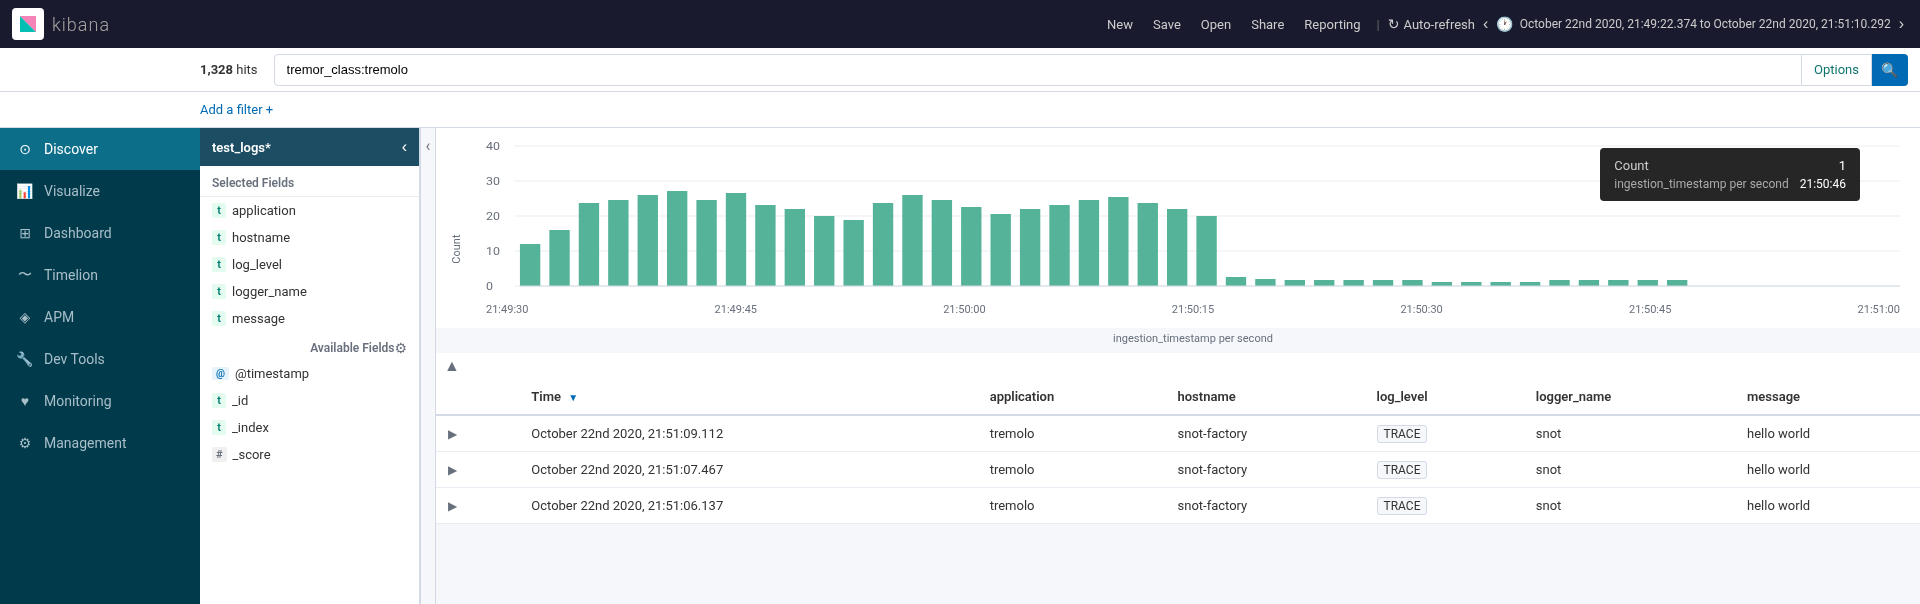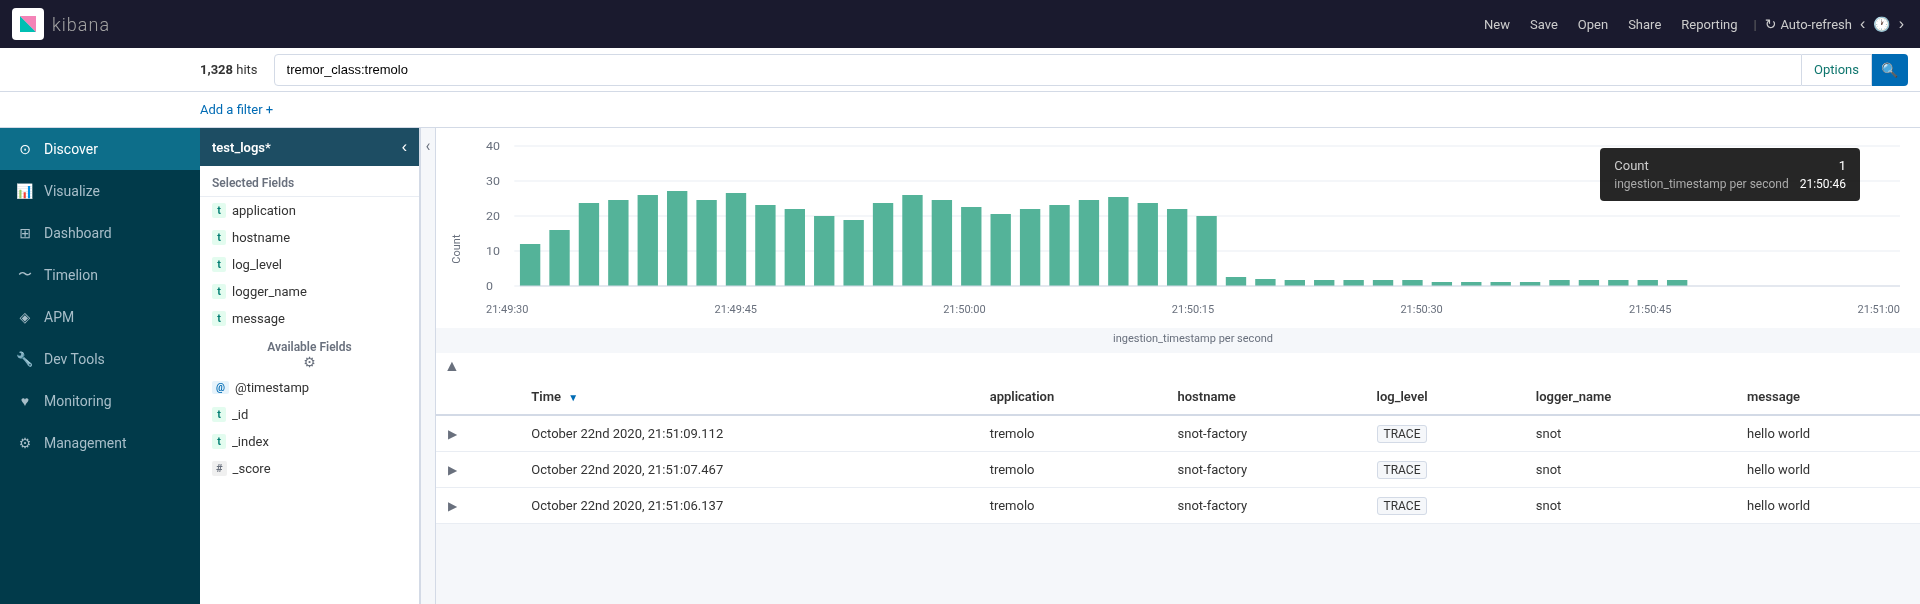--- a/index.html
+++ b/index.html
@@ -45,21 +45,21 @@
     
     .fields-panel { width: 220px; background: #fff; border-right: 1px solid #d3dae6; overflow-y: auto; flex-shrink: 0; }
     .index-header { background: #1d4d63; color: #fff; padding: 10px 12px; font-size: 13px; font-weight: 600; display: flex; align-items: center; justify-content: space-between; }
     .collapse-btn { background: none; border: none; color: #fff; cursor: pointer; font-size: 16px; }
     .fields-section-title { padding: 10px 12px 6px; font-size: 12px; font-weight: 600; color: #69707d; border-bottom: 1px solid #e9edf3; }
     .field-item { display: flex; align-items: center; gap: 6px; padding: 6px 12px; font-size: 13px; color: #333; cursor: pointer; }
     .field-type { font-size: 11px; color: #69707d; background: #f0f0f0; padding: 1px 4px; border-radius: 2px; min-width: 14px; text-align: center; font-weight: 600; }
     .field-type.t { color: #017d73; background: #e3fcef; }
     .field-type.at { color: #006BB4; background: #e6f3fb; font-size: 10px; }
     .field-type.hash { color: #69707d; background: #f0f0f0; }
-    .section-header { display: flex; align-items: center; justify-content: flex-end; padding: 8px 12px 4px; flex-direction: column; }
+    .section-header { display: flex; align-items: center; justify-content: flex-end; padding: 8px 12px 4px; }
     .section-title { font-size: 12px; font-weight: 600; color: #69707d; }
     .gear-btn { background: none; border: none; cursor: pointer; color: #69707d; font-size: 14px; }
 
     
     .content-area { flex: 1; background: #f5f7fa; overflow-y: auto; }
     .chart-header { display: flex; align-items: center; justify-content: center; gap: 8px; padding: 12px 16px 6px; background: #fff; border-bottom: 1px solid #e9edf3; }
     .chart-time-range { font-size: 12px; color: #333; }
     .chart-select { border: 1px solid #d3dae6; border-radius: 4px; padding: 4px 8px; font-size: 12px; cursor: pointer; }
 
     
@@ -112,20 +112,21 @@
     <span class="top-nav-divider">|</span>
     <div class="auto-refresh-btn">
       <span class="icon">↻</span>
       <span>Auto-refresh</span>
     </div>
     <div class="nav-arrows">
       <button class="nav-arrow">‹</button>
     </div>
     <div class="time-range">
       <span class="clock-icon">🕐</span>
+      <span>October 22nd 2020, 21:49:22.374 to October 22nd 2020, 21:51:10.292</span>
     </div>
     <div class="nav-arrows">
       <button class="nav-arrow">›</button>
     </div>
   </div>
 </div>
 
 <div class="search-bar">
   <span class="hits-info">
     <strong>1,328</strong> <span>hits</span>

